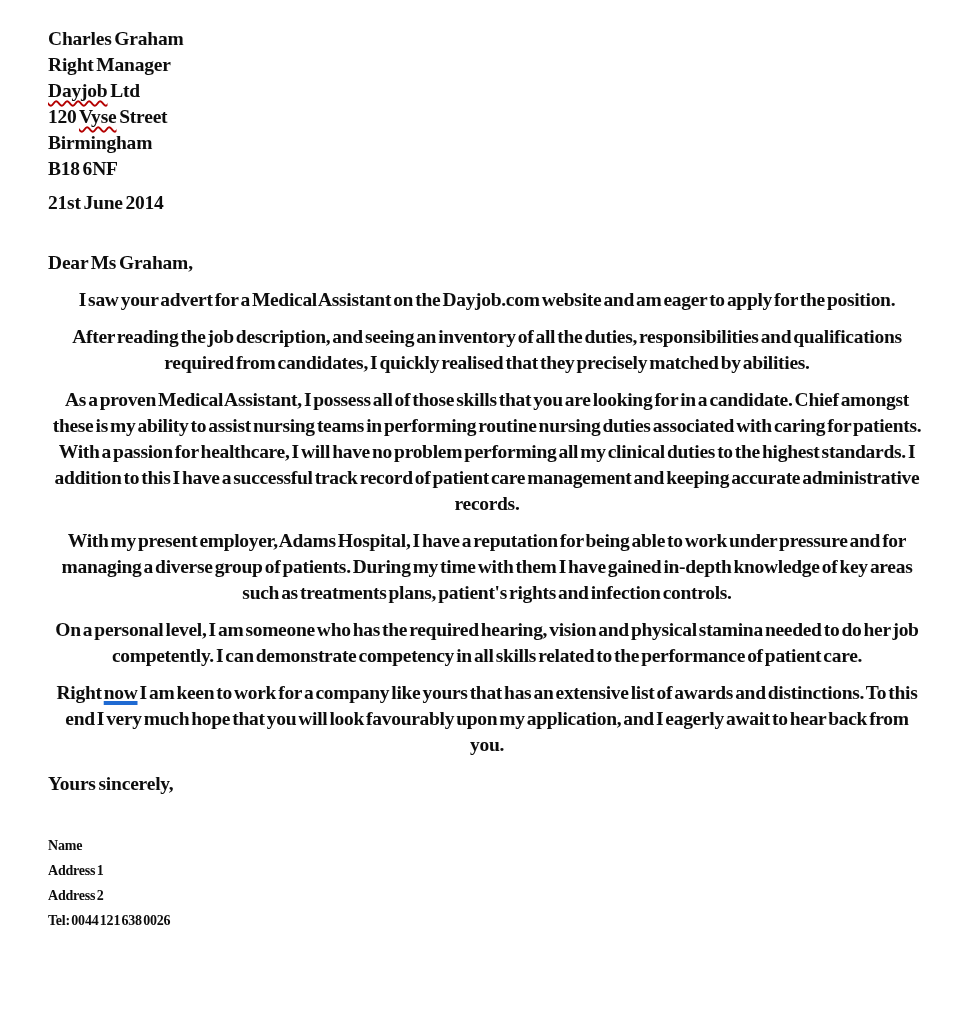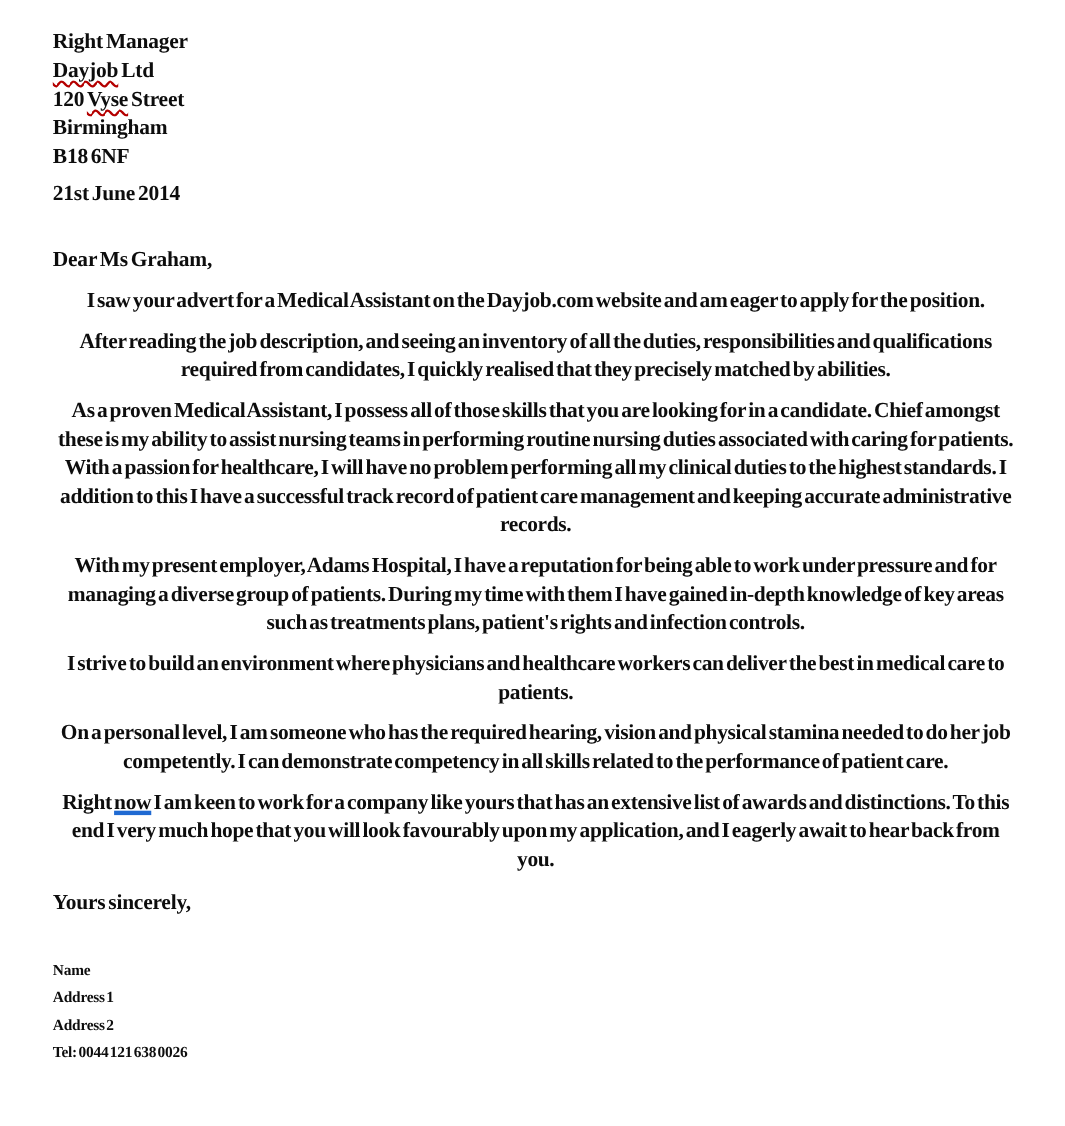--- a/index.html
+++ b/index.html
@@ -81,36 +81,36 @@
     text-underline-offset: 2px;
     text-decoration-skip-ink: none;
   }
 </style>
 </head>
 <body>
 
 <div class="page">
 
   <div>
+    <div class="hdr-line">Charles Graham</div>
     <div class="hdr-line">Right Manager</div>
     <div class="hdr-line"><span class="squiggle-red">Dayjob</span><span> Ltd</span></div>
     <div class="hdr-line"><span>120 </span><span class="squiggle-red">Vyse</span><span> Street</span></div>
     <div class="hdr-line">Birmingham</div>
     <div class="hdr-line">B18 6NF</div>
   </div>
 
   <div class="date-line">21st June 2014</div>
 
   <div class="salutation">Dear Ms Graham,</div>
 
   <p class="para">I saw your advert for a Medical Assistant on the Dayjob.com website and am eager to apply for the position.</p>
   <p class="para">After reading the job description, and seeing an inventory of all the duties, responsibilities and qualifications required from candidates, I quickly realised that they precisely matched by abilities.</p>
   <p class="para">As a proven Medical Assistant, I possess all of those skills that you are looking for in a candidate. Chief amongst these is my ability to assist nursing teams in performing routine nursing duties associated with caring for patients. With a passion for healthcare, I will have no problem performing all my clinical duties to the highest standards. I addition to this I have a successful track record of patient care management and keeping accurate administrative records.</p>
   <p class="para">With my present employer, Adams Hospital, I have a reputation for being able to work under pressure and for managing a diverse group of patients. During my time with them I have gained in-depth knowledge of key areas such as treatments plans, patient's rights and infection controls.</p>
-  <p class="para">I strive to build an environment where physicians and healthcare workers can deliver the best in medical care to patients.</p>
   <p class="para">On a personal level, I am someone who has the required hearing, vision and physical stamina needed to do her job competently. I can demonstrate competency in all skills related to the performance of patient care.</p>
 
   <p class="para"><span>Right </span><span class="grammar-blue">now</span><span> I am keen to work for a company like yours that has an extensive list of awards and distinctions. To this end I very much hope that you will look favourably upon my application, and I eagerly await to hear back from you.</span></p>
 
   <div class="valediction">Yours sincerely,</div>
 
   <div class="signature">
     <div class="sig-line">Name</div>
     <div class="sig-line">Address 1</div>
     <div class="sig-line">Address 2</div>

